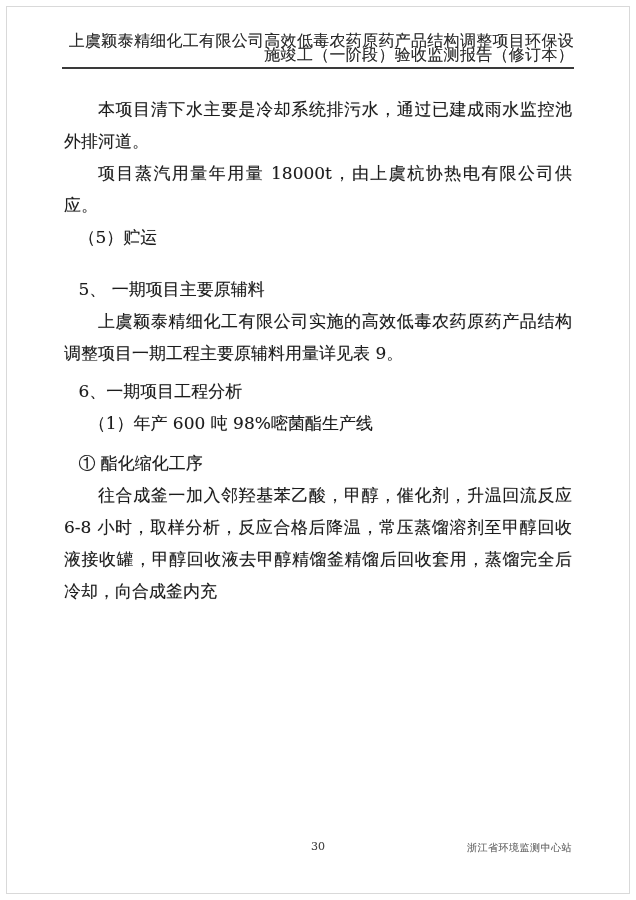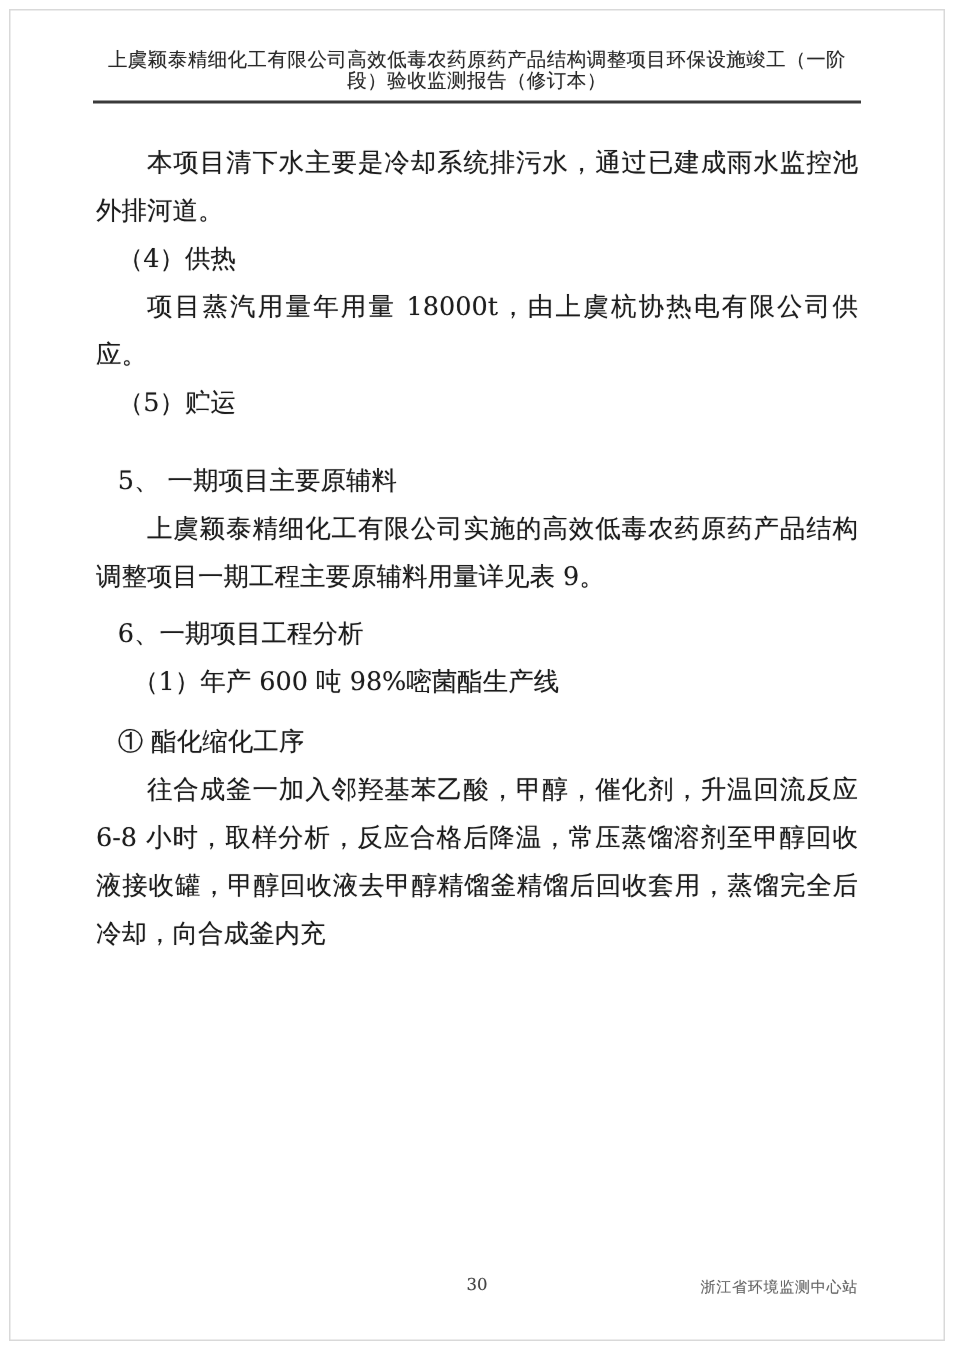--- a/index.html
+++ b/index.html
@@ -21,22 +21,22 @@
     border: 1px solid #d9d9d9;
     pointer-events: none;
   }
   .page {
     position: absolute;
     left: 0; top: 0;
     width: 636px; height: 900px;
   }
   .doc-header {
     margin: 34px 62px 0 62px;
-    text-align: center;
-    font-size: 13px;
+    text-align: right;
+    font-size: 16px;
     line-height: 14px;
     color: #2a2a2a;
     letter-spacing: 0.3px;
     border-bottom: 2px solid #3a3a3a;
     padding-bottom: 5px;
     text-shadow: 0 0 0.6px rgba(0,0,0,0.35);
   }
   .content {
     margin: 24px 64px 0 64px;
     font-size: 17px;
@@ -49,21 +49,21 @@
   .blk-para   { text-indent: 2em; }
   .blk-sub    { text-indent: 0.85em; }
   .blk-num    { text-indent: 0.85em; }
   .blk-bold   { text-indent: 1.45em; font-weight: normal; }
   .gap-lg { margin-top: 20px !important; }
   .gap-md { margin-top: 8px !important; }
   .gap-sm { margin-top: 6px !important; }
   .doc-footer {
     position: absolute;
     left: 0; right: 0;
-    bottom: 34px;
+    bottom: 44px;
     height: 16px;
   }
   .page-num {
     position: absolute;
     left: 0; right: 0;
     text-align: center;
     font-size: 11px;
     color: #444;
     text-shadow: 0 0 0.6px rgba(0,0,0,0.3);
   }
@@ -80,21 +80,20 @@
 </head>
 <body>
 
 <div class="page">
   <div class="scan-frame"></div>
 
   <div class="doc-header">上虞颖泰精细化工有限公司高效低毒农药原药产品结构调整项目环保设施竣工（一阶段）验收监测报告（修订本）</div>
 
   <div class="content">
     <div class="blk-para">本项目清下水主要是冷却系统排污水，通过已建成雨水监控池外排河道。</div>
-    <div class="blk-sub">（4）供热</div>
     <div class="blk-para">项目蒸汽用量年用量 18000t，由上虞杭协热电有限公司供应。</div>
     <div class="blk-sub">（5）贮运</div>
     <div class="blk-num gap-lg">5、 一期项目主要原辅料</div>
     <div class="blk-para">上虞颖泰精细化工有限公司实施的高效低毒农药原药产品结构调整项目一期工程主要原辅料用量详见表 9。</div>
     <div class="blk-num gap-sm">6、一期项目工程分析</div>
     <div class="blk-bold">（1）年产 600 吨 98%嘧菌酯生产线</div>
     <div class="blk-sub gap-md">① 酯化缩化工序</div>
     <div class="blk-para">往合成釜一加入邻羟基苯乙酸，甲醇，催化剂，升温回流反应 6-8 小时，取样分析，反应合格后降温，常压蒸馏溶剂至甲醇回收液接收罐，甲醇回收液去甲醇精馏釜精馏后回收套用，蒸馏完全后冷却，向合成釜内充</div>
   </div>
 

